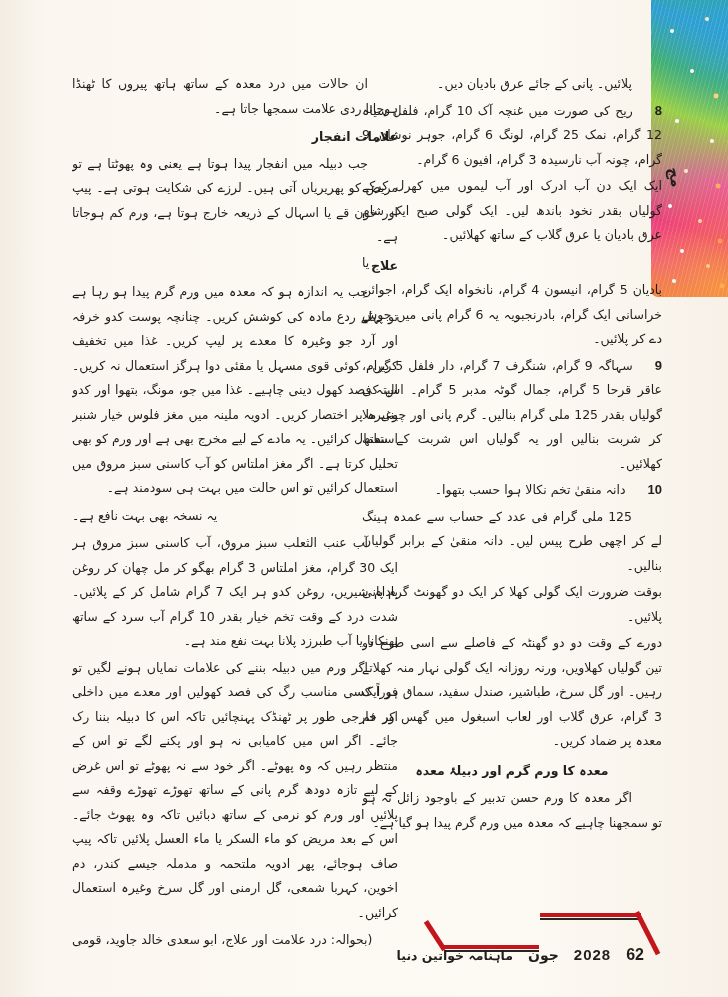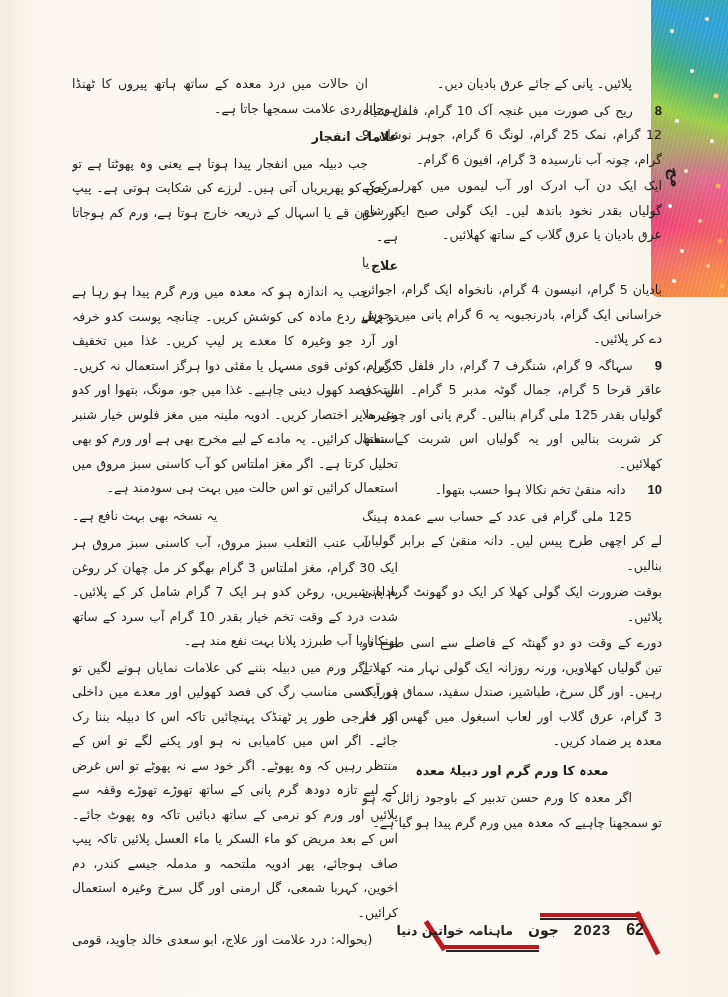--- a/index.html
+++ b/index.html
@@ -71,21 +71,21 @@
   #rib-top-black{left:540px;top:18px;width:99px;height:1.5px;}
   #rib-right-diag{left:639px;top:11px;width:47px;height:5px;transform:rotate(63deg);transform-origin:left top;}
   #rib-left-diag{left:428px;top:20px;width:34px;height:5px;transform:rotate(57deg);transform-origin:left top;}
   #rib-bottom{left:444px;top:45px;width:95px;height:3.5px;}
   #rib-bottom-black{left:446px;top:50px;width:93px;height:1.5px;}
   #footer-text{
     position:absolute;right:84px;top:21px;
     direction:rtl;display:flex;align-items:baseline;gap:15px;
     white-space:nowrap;
   }
-  #footer-text .pgnum{font-family:"Liberation Sans",sans-serif;font-weight:bold;font-size:16px;}
+  #footer-text .pgnum{font-family:"Liberation Sans",sans-serif;font-weight:bold;font-size:16px;margin-top:25px;}
   #footer-text .year{font-family:"Liberation Sans",sans-serif;font-weight:bold;font-size:15px;letter-spacing:1px;}
   #footer-text .month{font-size:14px;font-weight:bold;}
   #footer-text .mag{font-size:12.5px;font-weight:bold;}
 </style>
 </head>
 <body>
 
 <div id="page">
 
   <div id="corner">
@@ -123,19 +123,19 @@
 
   <div id="footer">
     <div id="rib-top" class="rib"></div>
     <div id="rib-top-black" class="rib-black"></div>
     <div id="rib-right-diag" class="rib"></div>
     <div id="rib-left-diag" class="rib"></div>
     <div id="rib-bottom" class="rib"></div>
     <div id="rib-bottom-black" class="rib-black"></div>
     <div id="footer-text">
       <span class="pgnum">62</span>
-      <span class="year">2023</span>
+      <span class="year">2028</span>
       <span class="month">جون</span>
       <span class="mag">ماہنامہ خواتین دنیا</span>
     </div>
   </div>
 
 </div>
 
 </body></html>

